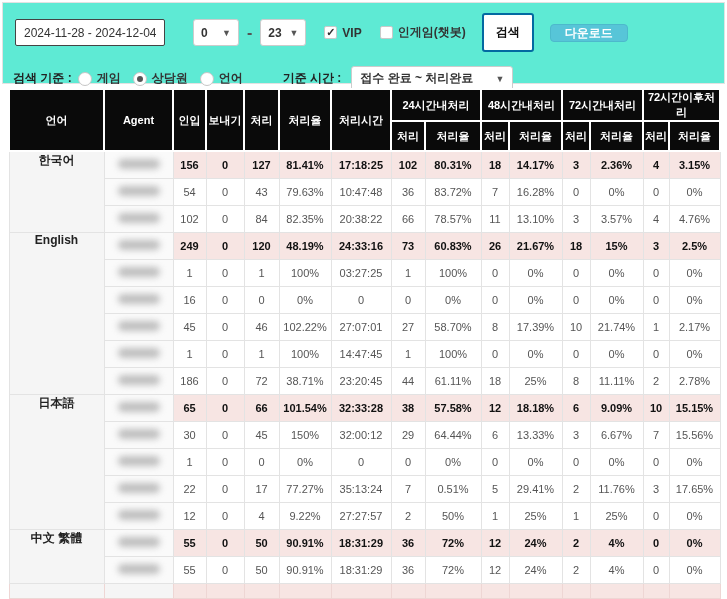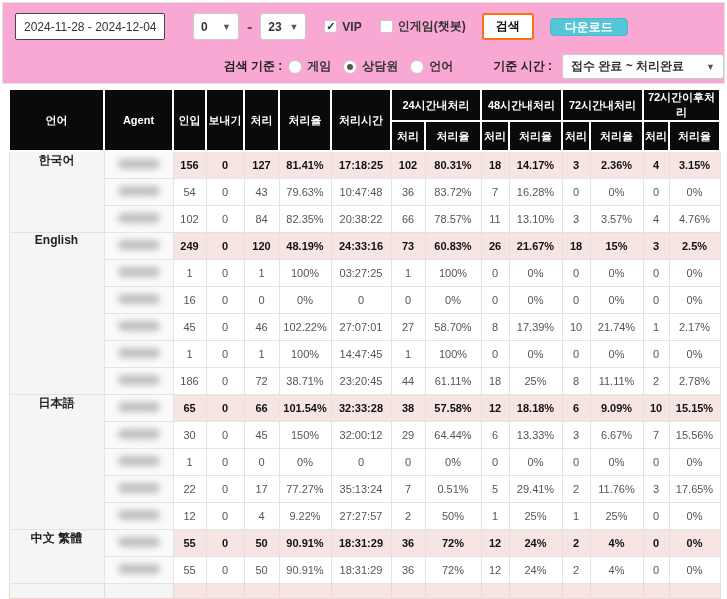--- a/index.html
+++ b/index.html
@@ -1,38 +1,38 @@
 <!DOCTYPE html>
 <html><head>
 <meta charset="utf-8">
 <style>
   * { margin:0; padding:0; box-sizing:border-box; }
   html,body { width:727px; height:599px; overflow:hidden; background:#fff;
     font-family:"Liberation Sans", sans-serif; color:#333; }
 
   
   .filter-panel { position:absolute; left:2px; top:2px; width:723px; height:82px;
-    border:1px solid #e2e2e2; background:#f9a8d4; }
+    border:1px solid #e2e2e2; background:#5eead4; }
   .filter-row1 { display:flex; align-items:center; margin:10px 0 0 12px; }
-  .filter-row2 { display:flex; align-items:center; margin:14px 0 0 10px; font-size:12px;justify-content:flex-end; }
+  .filter-row2 { display:flex; align-items:center; margin:14px 0 0 10px; font-size:12px; }
 
   .date-input { width:150px; height:27px; border:1px solid #444; border-radius:2px;
     font-size:12px; color:#333; padding:0 8px; font-family:"Liberation Sans",sans-serif; }
   .hour-select { width:46px; height:27px; border:1px solid #ccc; border-radius:3px;
     background:#fff; font-size:12px; font-weight:bold; color:#333;
     display:flex; align-items:center; justify-content:space-between; padding:0 7px; }
   .caret { font-size:9px; color:#555; }
   .dash { margin:0 8px; color:#555; font-weight:bold; }
   .chk-wrap { display:flex; align-items:center; margin-left:18px; font-size:12px;
     font-weight:bold; color:#333; }
   .chk-box { width:13px; height:13px; border:1px solid #c9c9c9; border-radius:2px;
     background:#fff; display:inline-flex; align-items:center; justify-content:center;
     margin-right:5px; font-size:11px; color:#333; line-height:1; }
-  .btn-search { margin-left:16px; height:27px; padding:0 12px; background:#fff;
-    border:2px solid #f97316; border-radius:3px; font-size:12px; font-weight:bold;
+  .btn-search { margin-left:16px; height:39px; padding:0 12px; background:#fff;
+    border:2px solid #0369a1; border-radius:3px; font-size:12px; font-weight:bold;
     color:#111; font-family:"Liberation Sans",sans-serif; cursor:pointer; }
   .btn-download { margin-left:16px; height:18px; padding:0 14px; background:#57c5d8;
     border:1px solid #4db9cc; border-radius:4px; font-size:12px; font-weight:bold;
     color:#fff; font-family:"Liberation Sans",sans-serif; cursor:pointer; }
 
   .flabel { font-weight:bold; color:#222; margin-right:6px; }
   .radio-wrap { display:flex; align-items:center; margin-right:12px; font-weight:bold; color:#333; }
   .radio { width:14px; height:14px; border:1px solid #c6c6c6; border-radius:50%;
     background:#fff; margin-right:5px; position:relative; }
   .radio.on::after { content:""; position:absolute; left:3px; top:3px; width:6px; height:6px;

